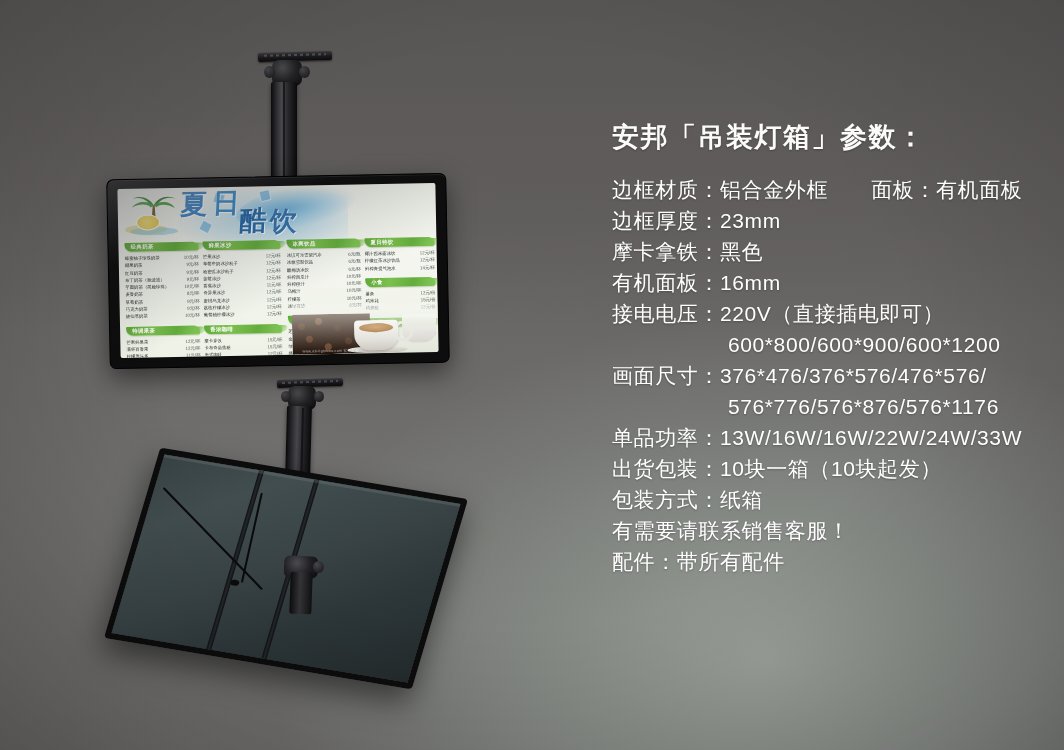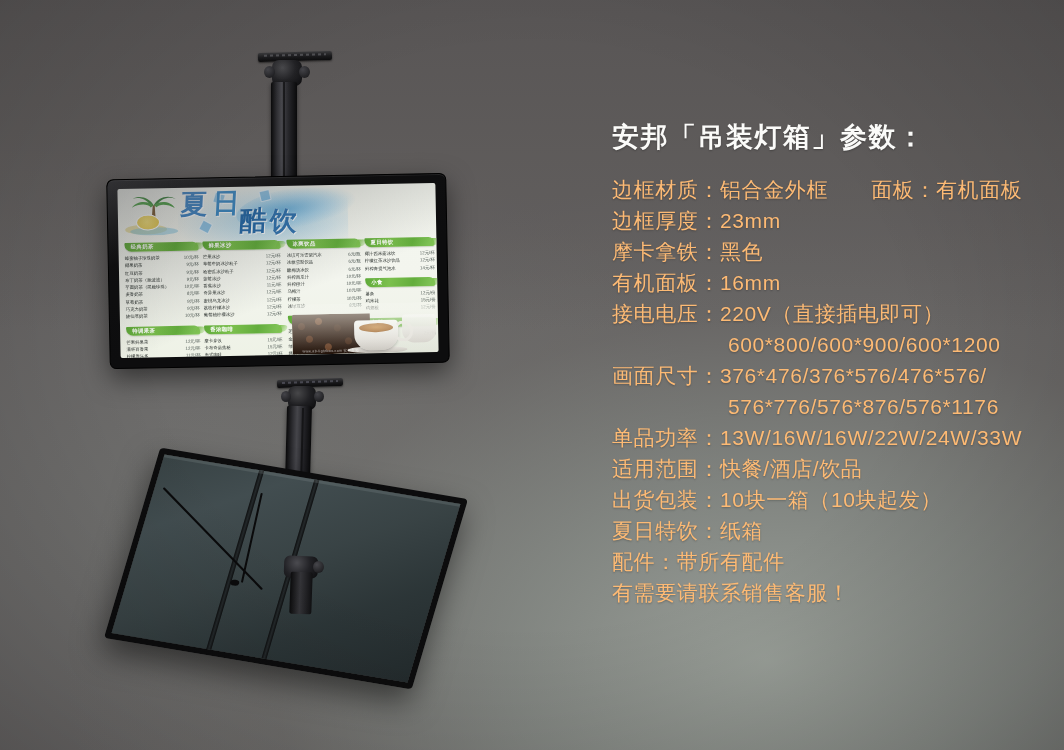--- a/index.html
+++ b/index.html
@@ -226,21 +226,21 @@
     position:absolute;left:612px;top:120px;width:430px;
     color:#f2f2ef;
   }
   .specs-title{
     font-size:27px;font-weight:700;letter-spacing:1.5px;line-height:34px;
     color:#fbfbf9;margin-bottom:20px;
     text-shadow:0 1px 2px rgba(0,0,0,.28);
   }
   .spec-line{
     font-size:21px;line-height:31px;letter-spacing:.6px;
-    color:#fdba74;white-space:nowrap;
+    color:#ffffff;white-space:nowrap;
     text-shadow:0 1px 2px rgba(0,0,0,.26);
   }
   .spec-line.cont{padding-left:116px;}
 </style>
 </head>
 <body>
 
 <div id="stage">
 
   <div class="bg-base"></div>
@@ -562,21 +562,20 @@
     <div id="spec-list">
         <div class="spec-line">边框材质：铝合金外框　　面板：有机面板</div>
         <div class="spec-line">边框厚度：23mm</div>
         <div class="spec-line">摩卡拿铁：黑色</div>
         <div class="spec-line">有机面板：16mm</div>
         <div class="spec-line">接电电压：220V（直接插电即可）</div>
         <div class="spec-line cont">600*800/600*900/600*1200</div>
         <div class="spec-line">画面尺寸：376*476/376*576/476*576/</div>
         <div class="spec-line cont">576*776/576*876/576*1176</div>
         <div class="spec-line">单品功率：13W/16W/16W/22W/24W/33W</div>
-        <div class="spec-line">适用范围：快餐/酒店/饮品</div>
         <div class="spec-line">出货包装：10块一箱（10块起发）</div>
-        <div class="spec-line">夏日特饮：纸箱</div>
+        <div class="spec-line">包装方式：纸箱</div>
+        <div class="spec-line">有需要请联系销售客服！</div>
         <div class="spec-line">配件：带所有配件</div>
-        <div class="spec-line">有需要请联系销售客服！</div>
       </div>
   </div>
 
 </div>
 
 </body></html>

